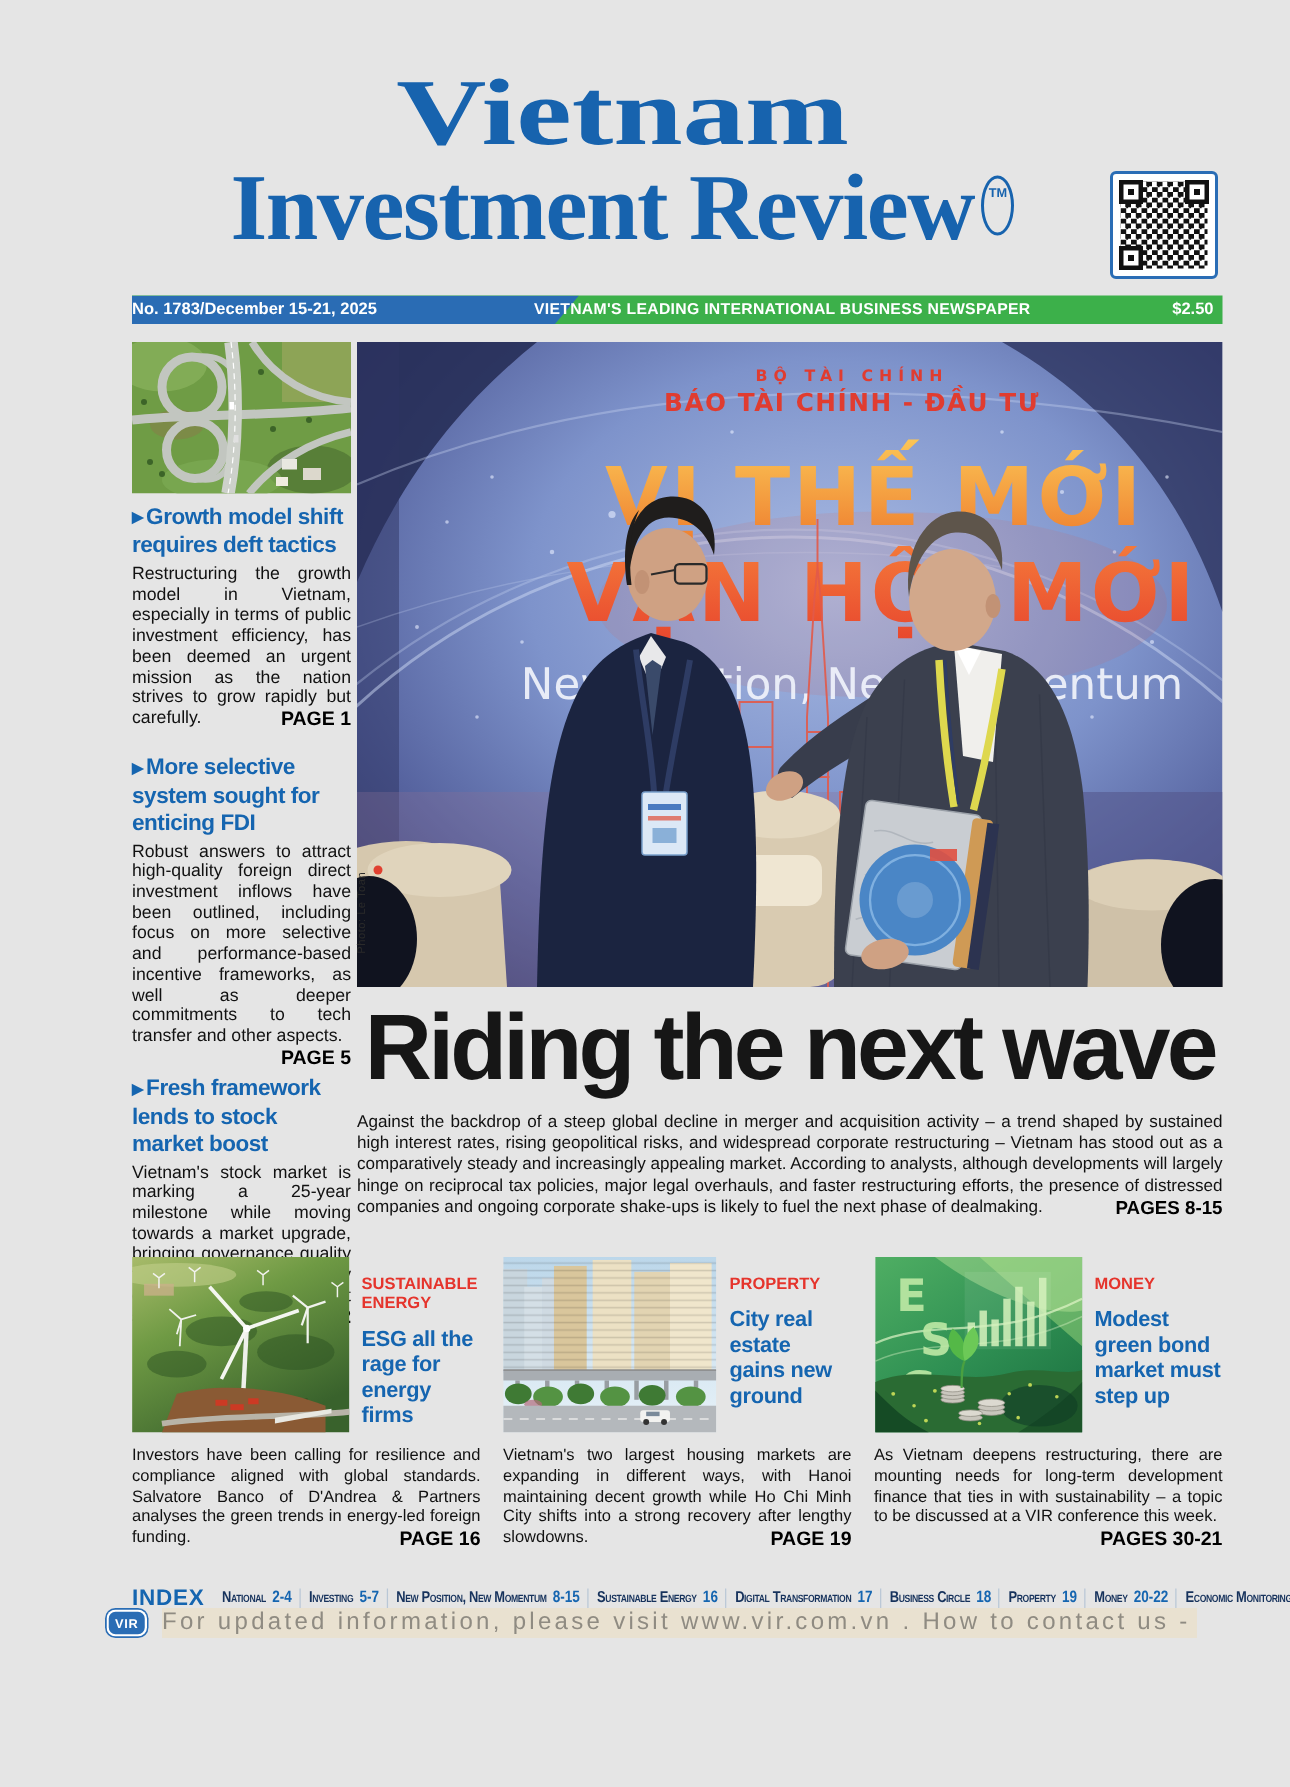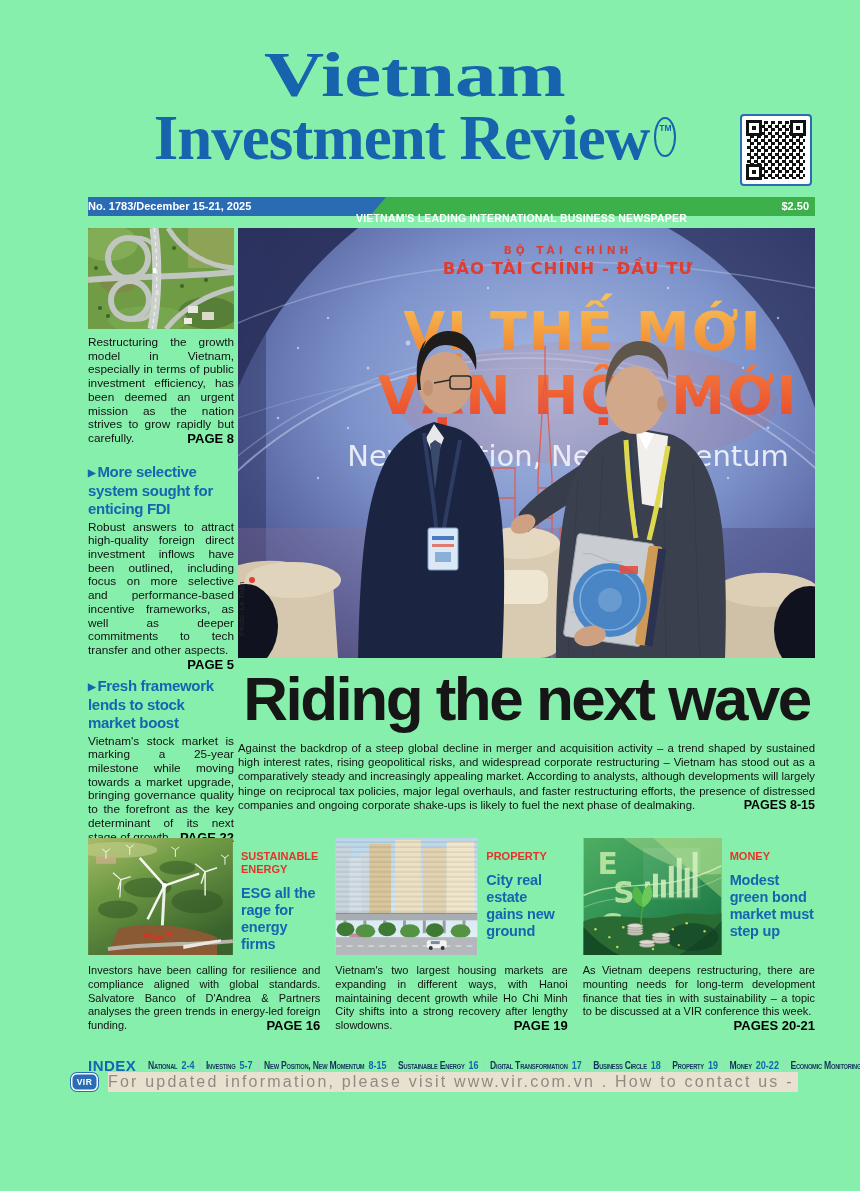--- a/index.html
+++ b/index.html
@@ -1,37 +1,37 @@
 <!DOCTYPE html>
 <html><head>
 <meta charset="utf-8">
 <style>
   * { box-sizing: border-box; margin: 0; padding: 0; }
   html,body { background:#fff; }
   body { font-family:"Liberation Sans", sans-serif; }
-  #page { position:relative; width:860px; height:1191px; background:#86efac; overflow:hidden; }
+  #page { position:relative; width:860px; height:1191px; background:#e5e5e5; overflow:hidden; }
 
   
   .masthead { position:absolute; left:88px; top:44px; width:654px; text-align:center; color:#1763ae; }
   .m1 { font-family:"Liberation Serif", serif; font-weight:bold; font-size:63px; line-height:62px; transform:scaleX(1.32); letter-spacing:0; }
   .m2 { font-family:"Liberation Serif", serif; font-weight:bold; font-size:63px; line-height:64px; letter-spacing:-1px; white-space:nowrap; }
   .tm { display:inline-block; width:22px; height:40px; border:2px solid #1763ae; border-radius:50%; font-family:"Liberation Sans",sans-serif; font-size:8.5px; font-weight:bold; line-height:18px; text-align:center; vertical-align:28px; margin-left:5px; letter-spacing:0; }
   .qr { position:absolute; left:740px; top:114px; width:72px; height:72px; border:2px solid #2a6db5; border-radius:4px; padding:5px; background:#fff; }
   .qr-inner { position:relative; width:100%; height:100%;
     background: repeating-conic-gradient(#111 0% 25%, transparent 0% 50%) 0 0/7px 7px; }
   .finder { position:absolute; width:16px; height:16px; border:3px solid #111; background:#fff; }
   .finder::after { content:""; position:absolute; inset:3px; background:#111; }
   .f-tl { left:-1px; top:-1px; } .f-tr { right:-1px; top:-1px; } .f-bl { left:-1px; bottom:-1px; }
 
   
   .infobar { position:absolute; left:88px; top:197px; width:727px; height:19px; background:#3cb04a; }
   .infobar-blue { position:absolute; left:0; top:0; height:100%; width:298px; background:#2a6cb4;
     clip-path:polygon(0 0, 100% 0, calc(100% - 16px) 100%, 0 100%); }
   .issue { position:absolute; left:0; top:0; line-height:19px; color:#fff; font-weight:bold; font-size:11px; }
-  .tagline { position:absolute; left:260px; right:120px; top:0; text-align:center; line-height:19px; color:#fff; font-weight:bold; font-size:10.5px; letter-spacing:.2px;margin-top:12px; }
+  .tagline { position:absolute; left:260px; right:120px; top:0; text-align:center; line-height:19px; color:#fff; font-weight:bold; font-size:10.5px; letter-spacing:.2px; }
   .price { position:absolute; right:6px; top:0; line-height:19px; color:#fff; font-weight:bold; font-size:11px; }
 
   
   .content { position:absolute; left:88px; top:228px; width:727px; display:flex; gap:4px; }
   .sidebar { width:146px; flex:none; }
   .simg { display:block; width:146px; height:101px; }
   .s-art { margin-top:7px; }
   .s-art.a2 { margin-top:17px; } .s-art.a3 { margin-top:19px; }
   .s-head { color:#1565b0; font-weight:bold; font-size:15px; line-height:18px; letter-spacing:-.3px; }
   .arrow { font-size:10px; vertical-align:1px; margin-right:2px; }
@@ -126,21 +126,22 @@
             <circle cx="86" cy="20" r="2"></circle>
             <circle cx="94" cy="58" r="2"></circle>
             <circle cx="8" cy="40" r="2"></circle>
             <circle cx="118" cy="52" r="2"></circle>
           </g>
         <rect x="65" y="40" width="3" height="5" fill="#fff"></rect>
           <rect x="68" y="62" width="3" height="5" fill="#e0e0e0"></rect>
       </svg>
 
       <div class="s-art a1">
-        <div class="s-body"><span>Restructuring the growth model in Vietnam, especially in terms of public investment efficiency, has been deemed an urgent mission as the nation strives to grow rapidly but carefully.</span><span class="s-page">PAGE 8</span></div>
+        <div class="s-head"><span class="arrow">▶</span><span>Growth model shift requires deft tactics</span></div>
+        <div class="s-body"><span>Restructuring the growth model in Vietnam, especially in terms of public investment efficiency, has been deemed an urgent mission as the nation strives to grow rapidly but carefully.</span><span class="s-page">PAGE 1</span></div>
       </div>
 
       <div class="s-art a2">
         <div class="s-head"><span class="arrow">▶</span><span>More selective system sought for enticing FDI</span></div>
         <div class="s-body"><span>Robust answers to attract high-quality foreign direct investment inflows have been outlined, including focus on more selective and performance-based incentive frameworks, as well as deeper commitments to tech transfer and other aspects.</span><span class="s-page">PAGE 5</span></div>
       </div>
 
       <div class="s-art a3">
         <div class="s-head"><span class="arrow">▶</span><span>Fresh framework lends to stock market boost</span></div>
         <div class="s-body"><span>Vietnam's stock market is marking a 25-year milestone while moving towards a market upgrade, bringing governance quality to the forefront as the key determinant of its next stage of growth.</span><span class="s-page">PAGE 22</span></div>
@@ -451,21 +452,21 @@
           <path d="M60,70 C50,66 46,56 52,48 C60,54 62,62 60,70 Z" fill="#54b847"></path>
           <path d="M60,70 C70,64 72,54 66,47 C58,53 58,62 60,70 Z" fill="#6cc957"></path>
           <path d="M0,118 L0,90 C10,100 20,110 36,118 Z" fill="#0d3d20" opacity=".7"></path>
           <path d="M139,118 V84 C128,96 112,108 96,118 Z" fill="#0d3d20" opacity=".5"></path>
         </svg>
         <div class="story-side">
           <div class="kicker">MONEY</div>
           <div class="story-head">Modest green bond market must step up</div>
         </div>
       </div>
-      <div class="story-body"><span>As Vietnam deepens restructuring, there are mounting needs for long-term development finance that ties in with sustainability – a topic to be discussed at a VIR conference this week.</span><span class="story-page">PAGES 20-21</span></div>
+      <div class="story-body"><span>As Vietnam deepens restructuring, there are mounting needs for long-term development finance that ties in with sustainability – a topic to be discussed at a VIR conference this week.</span><span class="story-page">PAGES 30-21</span></div>
     </div>
   </div>
 
   <div class="indexbar">
     <span class="index-label">INDEX</span>
     <span class="index-items">
       <span class="idx-item">
           <span class="idx-name">National</span>
           <span class="idx-pages">2-4</span>
         </span>

